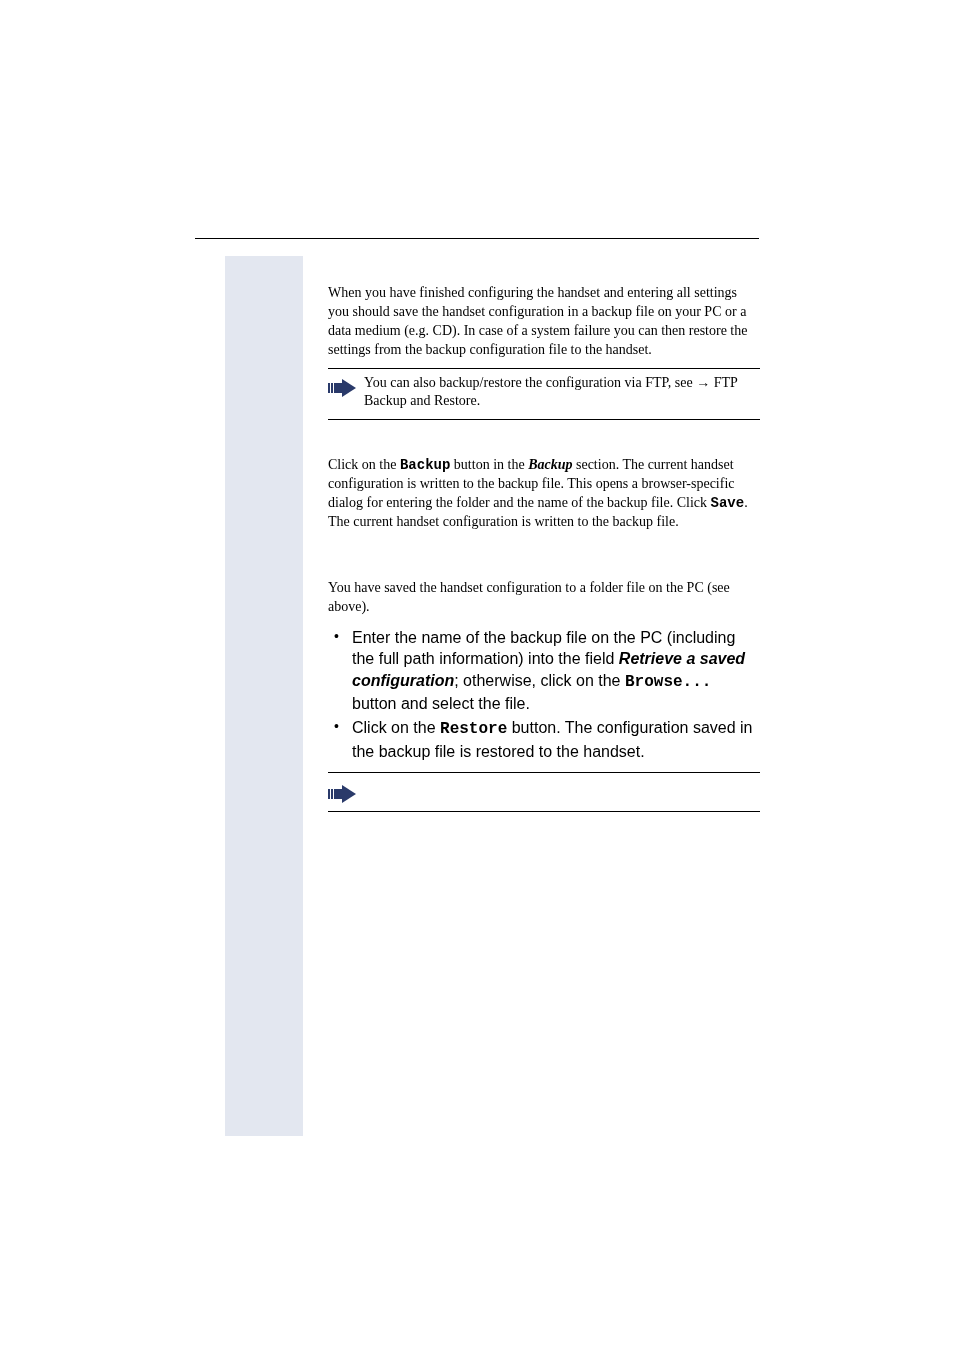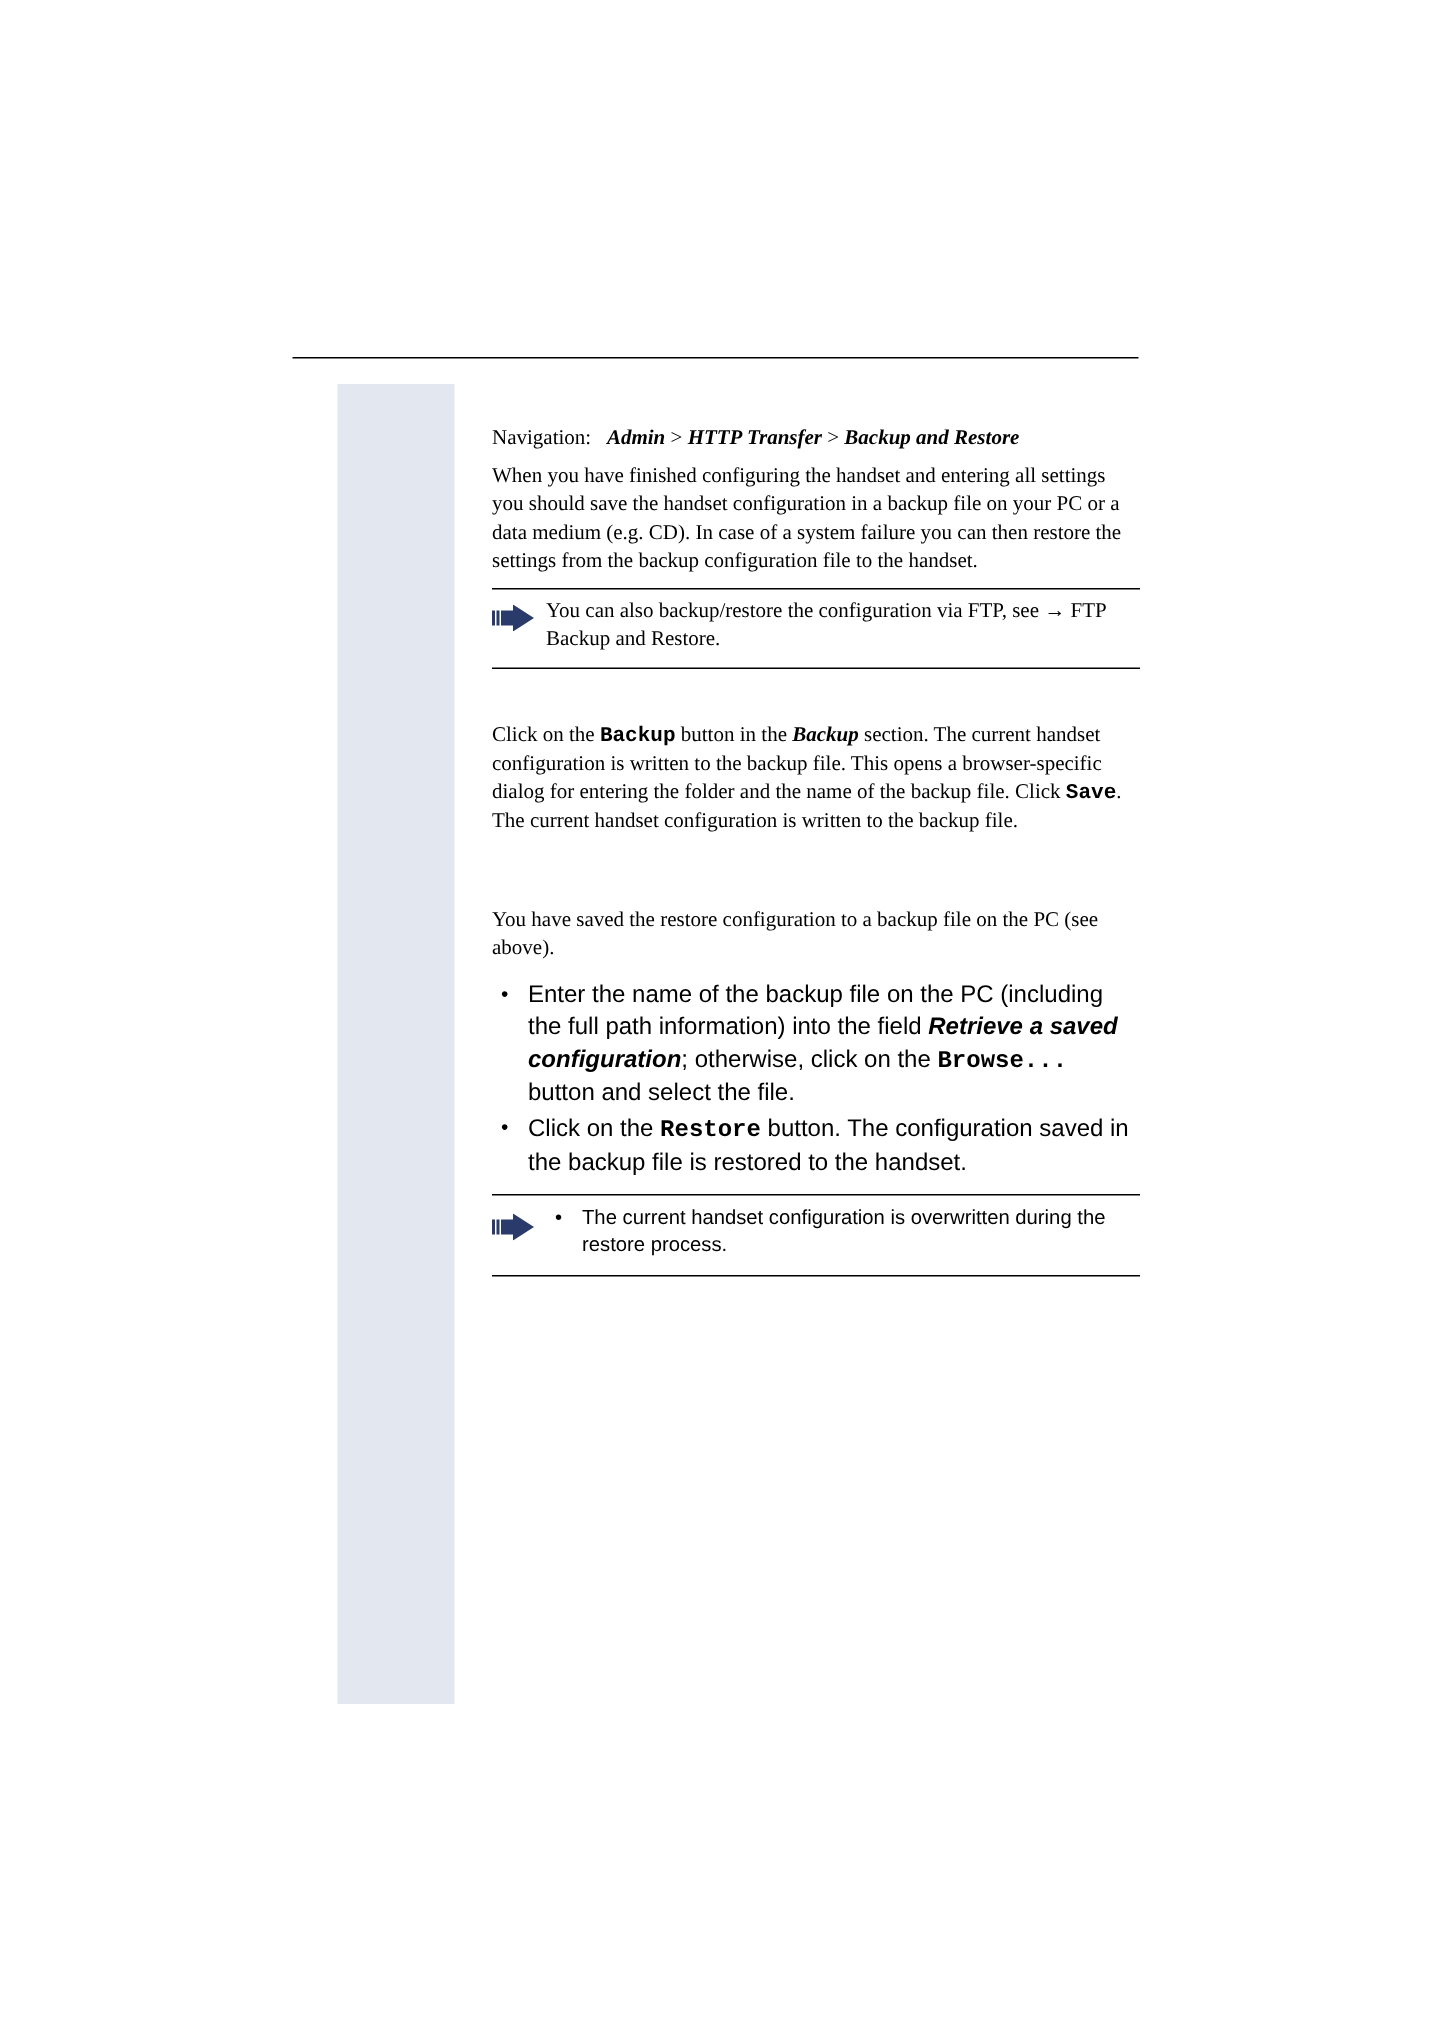--- a/index.html
+++ b/index.html
@@ -111,29 +111,20 @@
 </style>
 </head>
 <body>
 
 <div class="page">
   <div class="header-rule"></div>
   <div class="sidebar"></div>
 
   <div class="content">
 
-    <p class="nav-line">
-      <span class="label">Navigation:</span>
-      &nbsp;
-      <span class="crumb">Admin</span>
-      <span class="sep">&gt;</span>
-      <span class="crumb">HTTP Transfer</span>
-      <span class="sep">&gt;</span>
-      <span class="crumb">Backup and Restore</span>
-    </p>
 
     <p class="para">When you have finished configuring the handset and entering all settings you should save the handset configuration in a backup file on your PC or a data medium (e.g. CD). In case of a system failure you can then restore the settings from the backup configuration file to the handset.</p>
 
     <div class="note-block">
       <div class="note-icon">
         <svg class="arrow-icon" viewBox="0 0 28 18">
           <rect x="0" y="4" width="2" height="10" fill="#2a3a6a"></rect>
           <rect x="3" y="4" width="2" height="10" fill="#2a3a6a"></rect>
           <rect x="6" y="4" width="8" height="10" fill="#2a3a6a"></rect>
           <polygon points="14,0 28,9 14,18" fill="#2a3a6a"></polygon>
@@ -141,21 +132,21 @@
       </div>
       <div class="note-text">
         <span>You can also backup/restore the configuration via FTP, see </span><span class="arrow">→</span><span> FTP Backup and Restore.</span>
       </div>
     </div>
 
     <p class="para backup-para">
       <span>Click on the </span><span class="mono-bold">Backup</span><span> button in the </span><span class="italic-bold">Backup</span><span> section. The current handset configuration is written to the backup file. This opens a browser-specific dialog for entering the folder and the name of the backup file. Click </span><span class="mono-bold">Save</span><span>. The current handset configuration is written to the backup file.</span>
     </p>
 
-    <p class="para restore-intro">You have saved the restore configuration to a backup file on the PC (see above).</p>
+    <p class="para restore-intro">You have saved the handset configuration to a folder file on the PC (see above).</p>
 
     <ul class="list">
       <li>
         <span>Enter the name of the backup file on the PC (including the full path information) into the field </span><span class="italic-bold">Retrieve a saved configuration</span><span>; otherwise, click on the </span><span class="mono-bold">Browse...</span><span> button and select the file.</span>
       </li>
       <li>
         <span>Click on the </span><span class="mono-bold">Restore</span><span> button. The configuration saved in the backup file is restored to the handset.</span>
       </li>
     </ul>
 
@@ -164,19 +155,18 @@
       <div class="note-icon">
         <svg class="arrow-icon" viewBox="0 0 28 18">
           <rect x="0" y="4" width="2" height="10" fill="#2a3a6a"></rect>
           <rect x="3" y="4" width="2" height="10" fill="#2a3a6a"></rect>
           <rect x="6" y="4" width="8" height="10" fill="#2a3a6a"></rect>
           <polygon points="14,0 28,9 14,18" fill="#2a3a6a"></polygon>
         </svg>
       </div>
       <div class="note-text">
         <ul>
-          <li>The current handset configuration is overwritten during the restore process.</li>
         </ul>
       </div>
     </div>
 
   </div>
 </div>
 
 </body></html>

